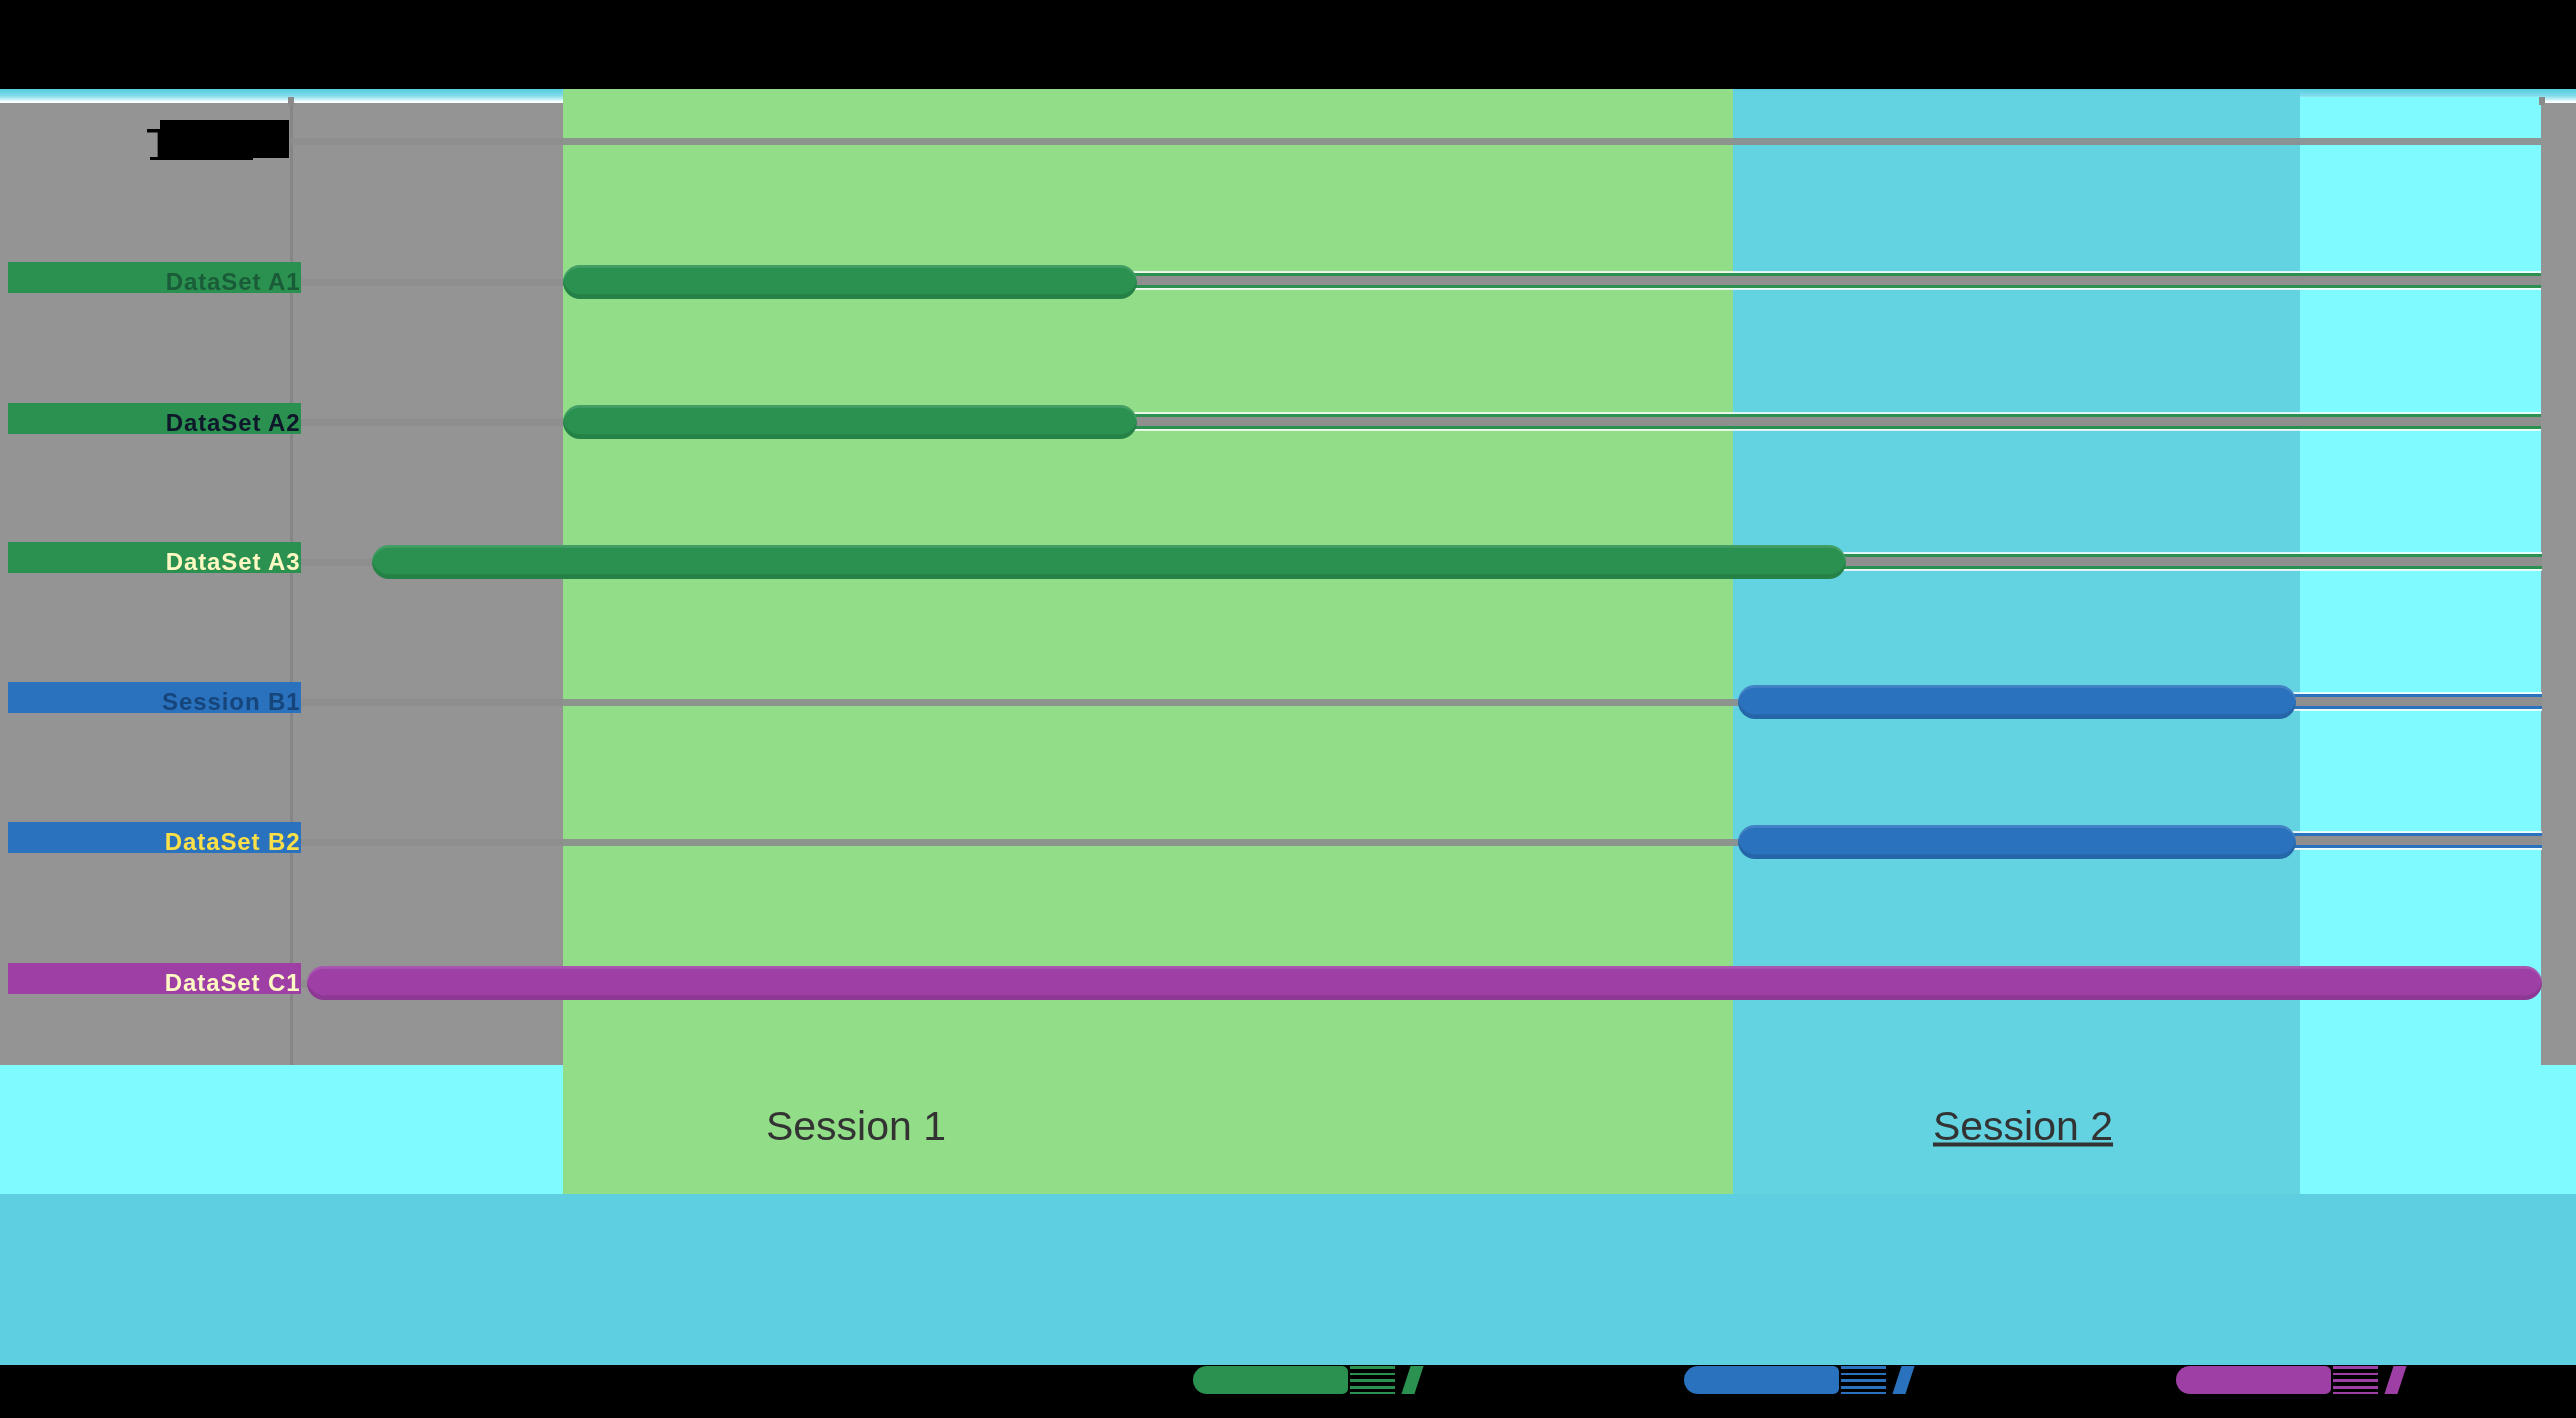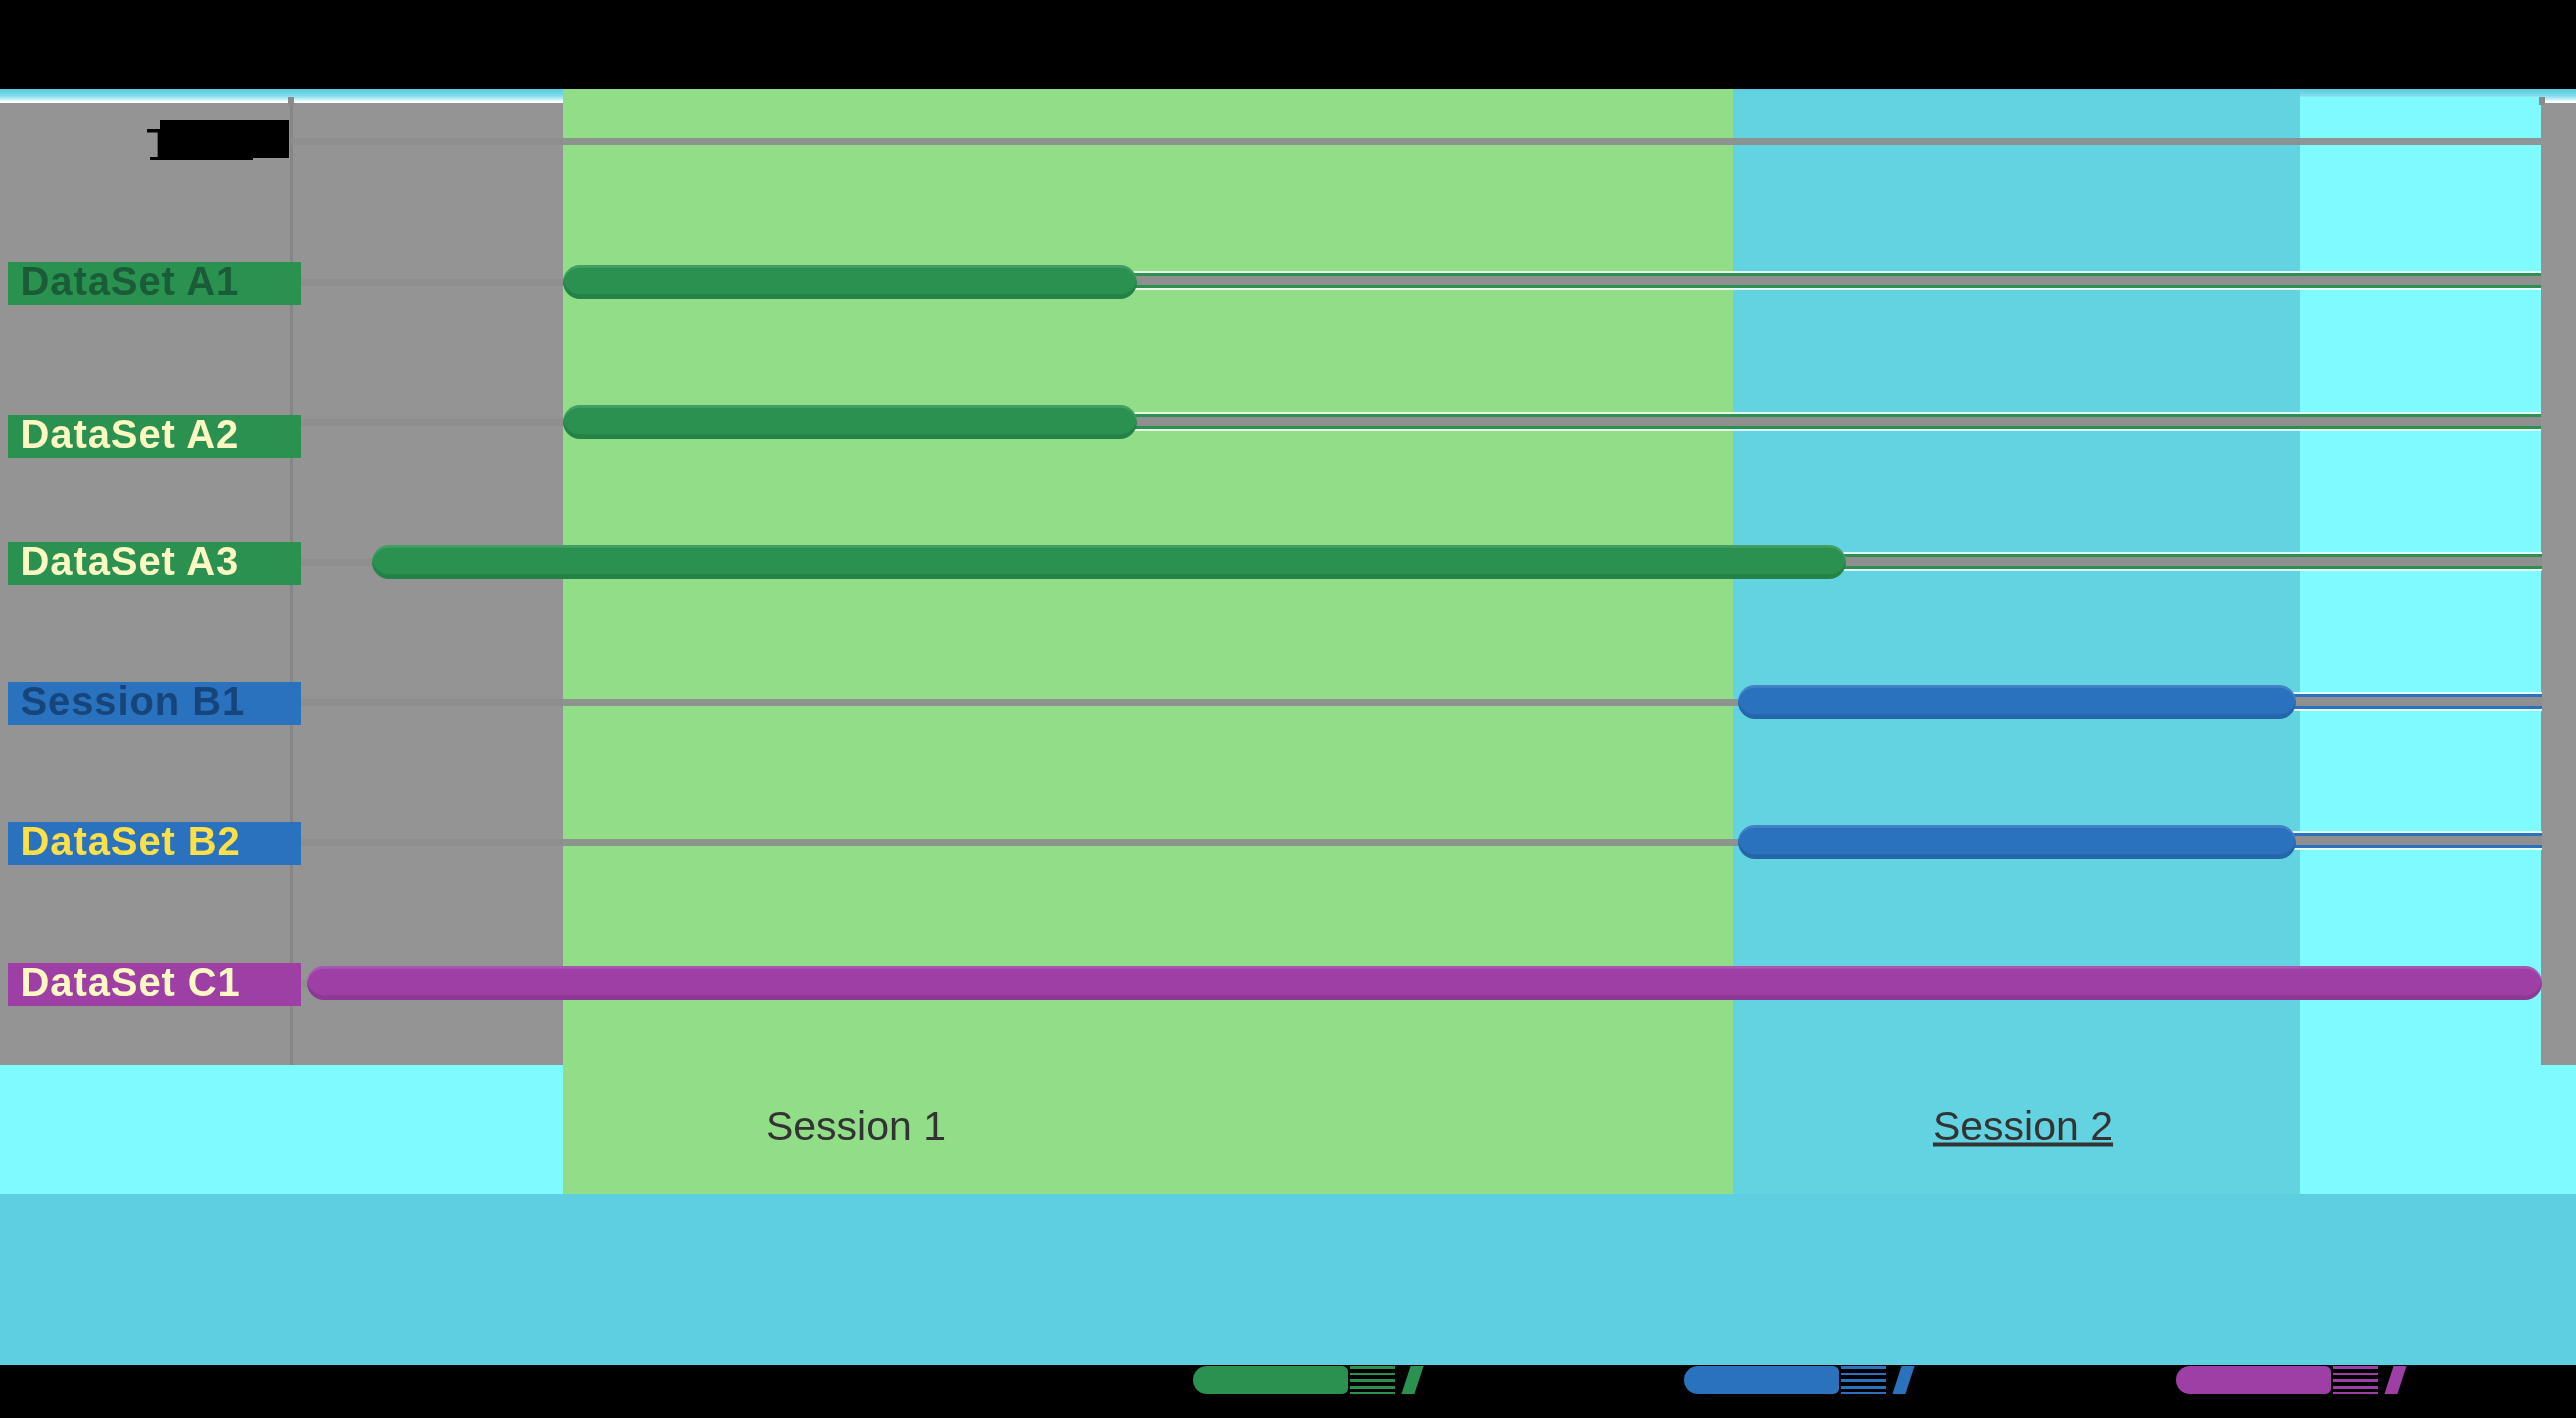--- a/index.html
+++ b/index.html
@@ -3,23 +3,23 @@
 <meta charset="utf-8">
 <style>
   html,body{margin:0;padding:0;background:#000;}
   #stage{
     position:relative;width:2576px;height:1419px;overflow:hidden;background:#000;
     font-family:"Liberation Sans",sans-serif;
   }
   .abs{position:absolute;}
   .band-black{background:#000;}
   .chip{
-    box-sizing:border-box;height:43px;line-height:39px;
-    font-size:40px;font-weight:bold;padding-left:13px;letter-spacing:0.9px;
-    white-space:nowrap;overflow:hidden;
+    box-sizing:border-box;height:31px;line-height:39px;
+    font-size:24px;font-weight:bold;padding-left:13px;letter-spacing:0.9px;
+    white-space:nowrap;overflow:hidden;text-align:right;
   }
   .track{height:6.6px;background:#8d8d8d;opacity:.92;}
   .track-ext{
     height:9.4px;background:#8f8f8f;
     box-shadow:0 1.9px 0 rgba(255,255,255,.85),0 -1.9px 0 rgba(255,255,255,.85);
   }
   .bar{
     height:34px;border-radius:17px;
     box-shadow:inset 0 -4.7px 0 rgba(0,0,0,.10),inset 0 2.8px 0 rgba(255,255,255,.12);
   }
@@ -54,21 +54,21 @@
       <div class="abs" style="left:288px;top:97px;width:5.6px;height:8.4px;background:#8a8a8a;"></div>
       <div class="abs" style="left:2539px;top:97px;width:5.6px;height:8.4px;background:#8a8a8a;"></div>
       <div class="abs track" style="left:291px;top:138px;width:2250px;"></div>
       <div class="abs track" style="left:291px;top:279px;width:2250px;"></div>
       <div class="abs track-ext" style="left:1126px;top:273px;width:1415px;border-top:3.8px solid #2a9150;border-bottom:3.8px solid #2a9150;"></div>
       <div class="abs bar" style="left:563px;top:265px;width:574px;background:#2a9150;"></div>
       <div class="abs chip" style="left:7.5px;top:262px;width:293px;background:#2a9150;color:#1a5c38;">DataSet A1</div>
       <div class="abs track" style="left:291px;top:419px;width:2250px;"></div>
       <div class="abs track-ext" style="left:1126px;top:414px;width:1415px;border-top:3.8px solid #2a9150;border-bottom:3.8px solid #2a9150;"></div>
       <div class="abs bar" style="left:563px;top:405px;width:574px;background:#2a9150;"></div>
-      <div class="abs chip" style="left:7.5px;top:403px;width:293px;background:#2a9150;color:#fef9c3;margin-top:12px;">DataSet A2</div>
+      <div class="abs chip" style="left:7.5px;top:403px;width:293px;background:#2a9150;color:#0f172a;">DataSet A2</div>
       <div class="abs track" style="left:291px;top:559px;width:2250px;"></div>
       <div class="abs track-ext" style="left:1835px;top:554px;width:707px;border-top:3.8px solid #2a9150;border-bottom:3.8px solid #2a9150;"></div>
       <div class="abs bar" style="left:372px;top:545px;width:1474px;background:#2a9150;"></div>
       <div class="abs chip" style="left:7.5px;top:542px;width:293px;background:#2a9150;color:#fef9c3;">DataSet A3</div>
       <div class="abs track" style="left:291px;top:699px;width:2250px;"></div>
       <div class="abs track-ext" style="left:2285px;top:694px;width:257px;border-top:3.8px solid #2a72bd;border-bottom:3.8px solid #2a72bd;"></div>
       <div class="abs bar" style="left:1738px;top:685px;width:558px;background:#2a72bd;"></div>
       <div class="abs chip" style="left:7.5px;top:682px;width:293px;background:#2a72bd;color:#16457c;">Session B1</div>
       <div class="abs track" style="left:291px;top:839px;width:2250px;"></div>
       <div class="abs track-ext" style="left:2285px;top:833px;width:257px;border-top:3.8px solid #2a72bd;border-bottom:3.8px solid #2a72bd;"></div>

